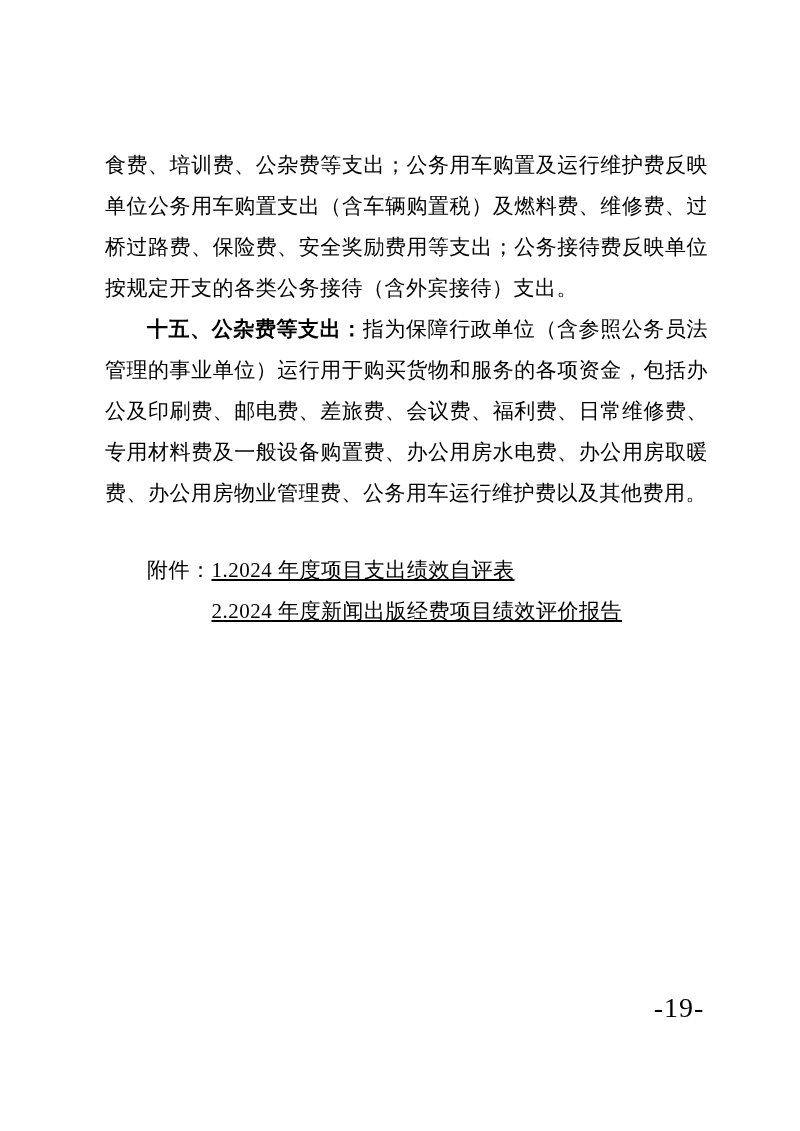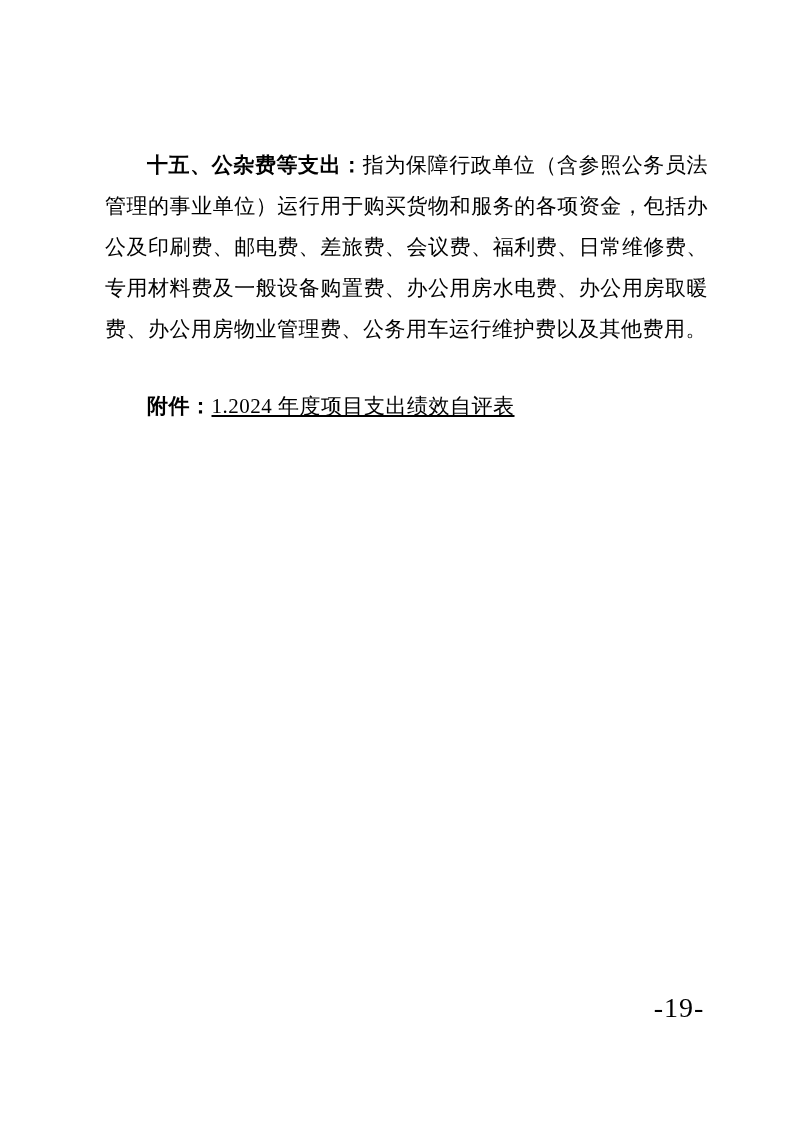--- a/index.html
+++ b/index.html
@@ -36,21 +36,21 @@
   }
   .attachments {
     margin-top: 36px;
     margin-left: 2em;
     display: flex;
     align-items: flex-start;
     text-align: left;
     text-justify: none;
   }
   .attach-label {
-    font-weight: bold;
+    font-weight: normal;
     white-space: nowrap;
     flex: 0 0 auto;
   }
   .attach-items {
     flex: 1 1 auto;
   }
   .attach-item {
     white-space: nowrap;
     text-decoration: underline;
   }
@@ -63,25 +63,27 @@
     line-height: 20px;
     text-align: center;
     letter-spacing: 1px;
   }
 </style>
 </head>
 <body>
 
 <div class="doc-content">
 
+  <p class="para">食费、培训费、公杂费等支出；公务用车购置及运行维护费反映单位公务用车购置支出（含车辆购置税）及燃料费、维修费、过桥过路费、保险费、安全奖励费用等支出；公务接待费反映单位按规定开支的各类公务接待（含外宾接待）支出。</p>
 
   <p class="para para-indent"><span class="bold-lead">十五、公杂费等支出：</span><span>指为保障行政单位（含参照公务员法管理的事业单位）运行用于购买货物和服务的各项资金，包括办公及印刷费、邮电费、差旅费、会议费、福利费、日常维修费、专用材料费及一般设备购置费、办公用房水电费、办公用房取暖费、办公用房物业管理费、公务用车运行维护费以及其他费用。</span></p>
 
   <div class="attachments">
     <span class="attach-label">附件：</span>
     <div class="attach-items">
       <div class="attach-item">1.2024 年度项目支出绩效自评表</div>
+      <div class="attach-item">2.2024 年度新闻出版经费项目绩效评价报告</div>
     </div>
   </div>
 
 </div>
 
 <div class="page-number">-19-</div>
 
 </body></html>

